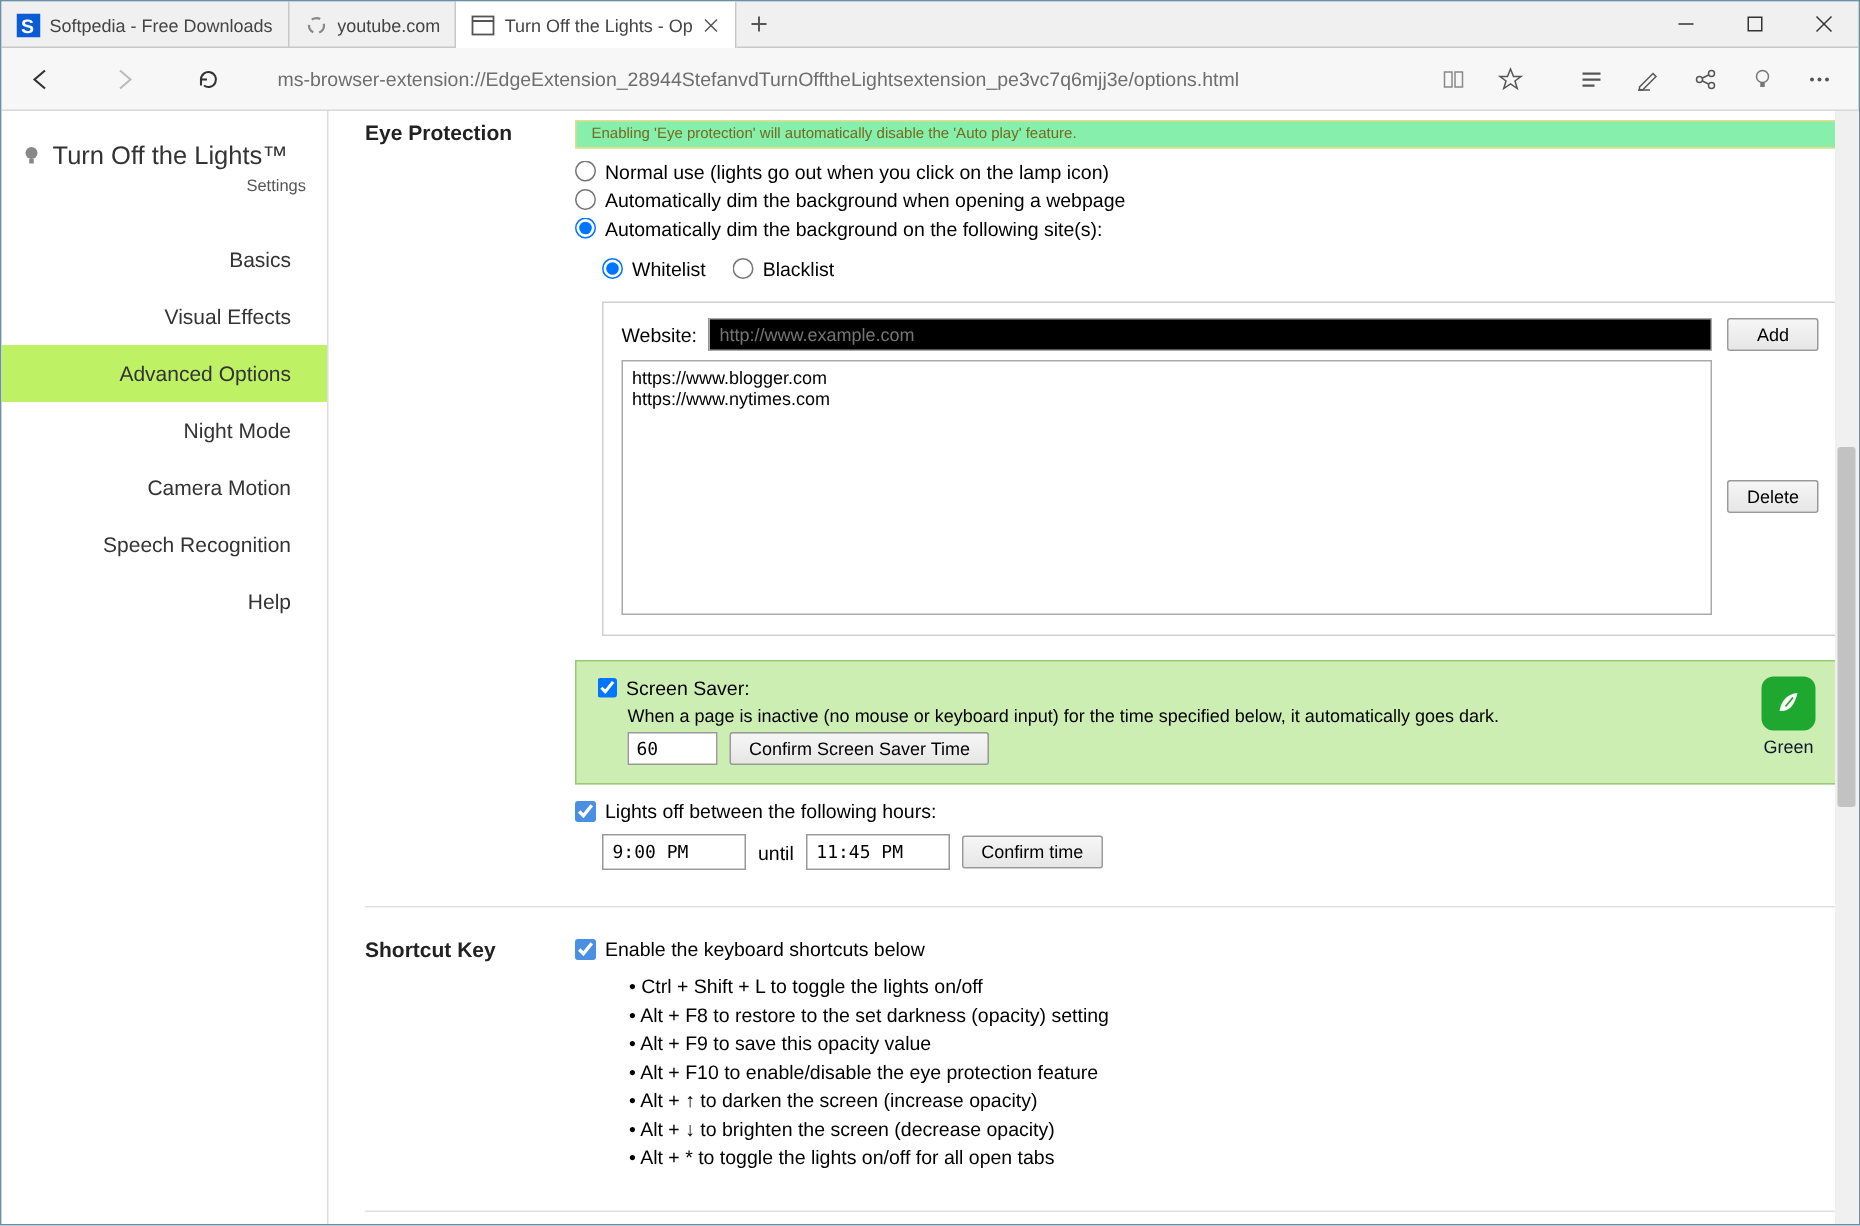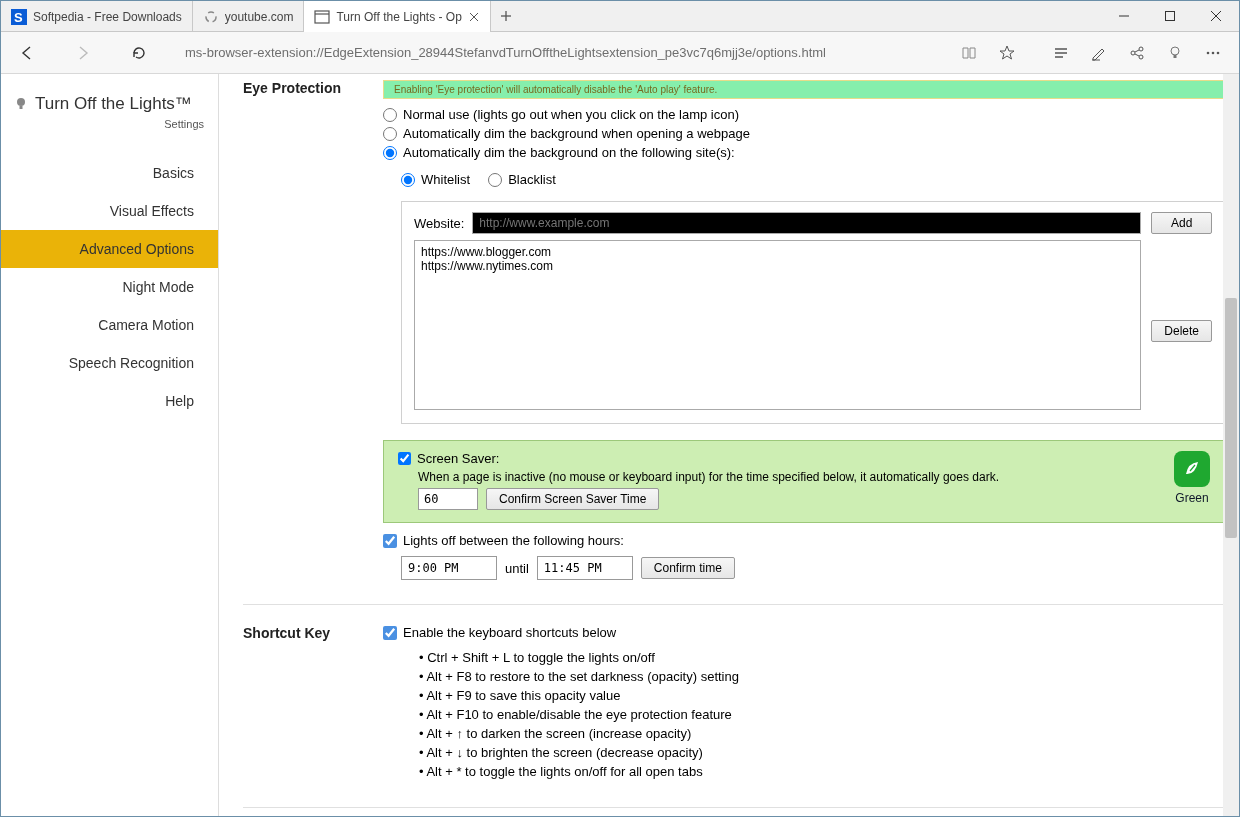--- a/index.html
+++ b/index.html
@@ -25,28 +25,28 @@
 .right-icons { display:flex; gap:2px; margin-left:auto; }
 
 
 .content { display:flex; height:calc(817px - 31px - 42px); position:relative; }
 .sidebar { width:218px; background:#fff; border-right:1px solid #ddd; padding-top:20px; }
 .brand { padding:0 12px 4px; display:flex; align-items:center; gap:6px; }
 .brand svg { width:16px; height:16px; flex-shrink:0; }
 .brand-title { font-size:17px; color:#333;text-align:right; }
 .sub { text-align:right; padding:0 14px 24px; font-size:11px; color:#555; }
 .navitem { text-align:right; padding:11px 24px; font-size:14px; color:#333; cursor:pointer; }
-.navitem.active { background:#eab308; }
+.navitem.active { background:#bef264; }
 
 .main { flex:1; overflow-y:auto; padding:0 14px 30px 24px; position:relative; }
 .section { display:flex; padding-top:6px; }
 .sec-label { width:140px; font-size:14px; font-weight:600; color:#222; padding-top:0; }
 .sec-body { flex:1; }
 .yellowbar { background:#86efac; border:1px solid #e8dc8a; padding:3px 10px; font-size:10px; color:#766a1f; margin-bottom:8px; }
-.radio-row { display:flex; align-items:flex-end; gap:6px; margin:4px 0; font-size:13px; }
+.radio-row { display:flex; align-items:flex-start; gap:6px; margin:4px 0; font-size:13px; }
 .radio-row input[type=radio]{ width:14px; height:14px; }
 .indent1 { margin-left:18px; }
 .listmode { display:flex; gap:18px; margin-top:8px; }
 
 .websitebox { border:1px solid #d0d0d0; padding:10px 12px; margin-top:10px; display:flex; gap:10px; }
 .wb-left { flex:1; }
 .wb-row1 { display:flex; align-items:center; gap:8px; margin-bottom:6px; }
 .wb-row1 label { font-size:13px; }
 .wb-row1 input[type=text]{ flex:1; height:22px; border:1px solid #aaa; padding:0 6px; font-size:12px; color:#888; background:#000000; }
 .listbox { width:100%; height:170px; border:1px solid #aaa; font-size:12px; padding:4px 6px; resize:none; font-family:inherit; overflow-y:scroll; }

